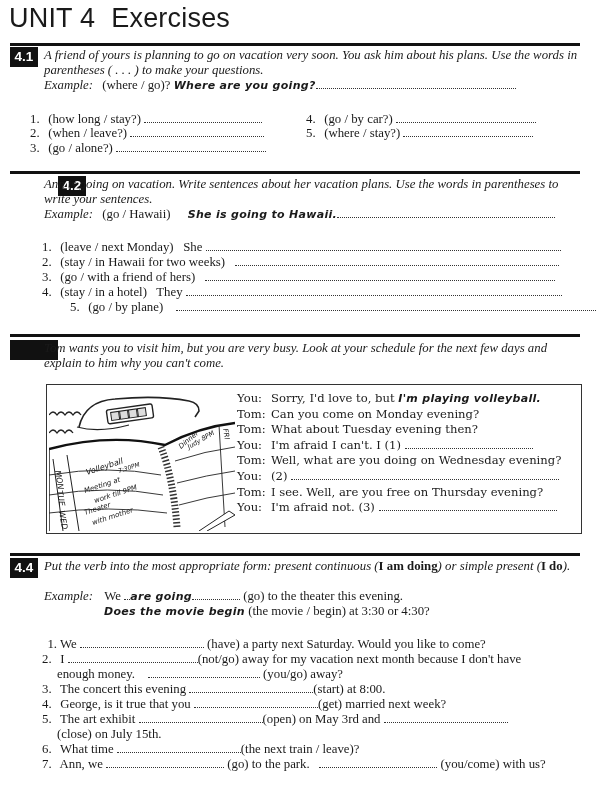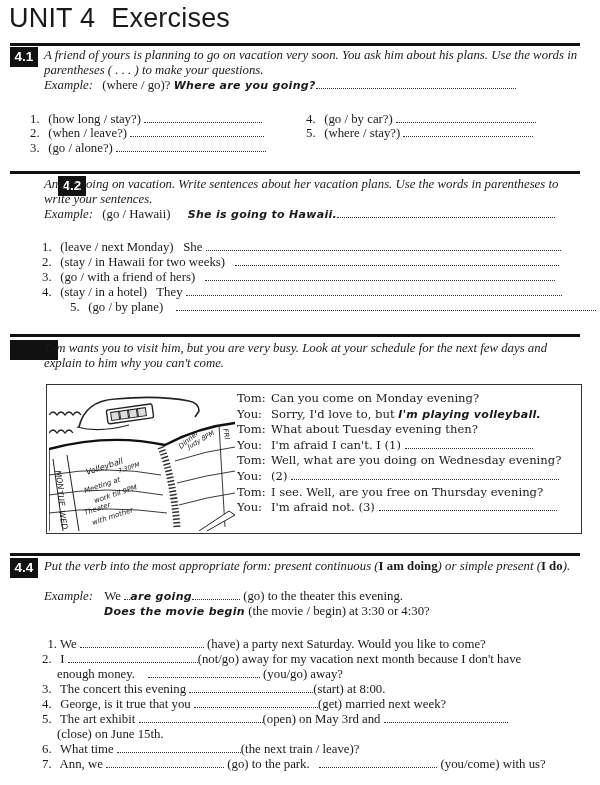--- a/index.html
+++ b/index.html
@@ -128,22 +128,22 @@
       <text x="46" y="116" font-size="7" transform="rotate(-18 46 116)">work till 9PM</text>
       <text x="36" y="128" font-size="7" transform="rotate(-18 36 128)">Theater</text>
       <text x="44" y="138" font-size="7" transform="rotate(-18 44 138)">with mother</text>
       <text x="132" y="62" font-size="7" transform="rotate(-40 132 62)">Dinner</text>
       <text x="140" y="62" font-size="6.5" transform="rotate(-30 140 62)">Judy 8PM</text>
       <text x="174" y="42" font-size="7" transform="rotate(80 174 42)">FRI</text>
     </g>
   </svg>
 
   <div class="dialog">
+    <div class="dline"><span class="sp">You:</span><span>Sorry, I'd love to, but</span> <span class="hand">I'm playing volleyball.</span></div>
     <div class="dline"><span class="sp">Tom:</span><span>Can you come on Monday evening?</span></div>
-    <div class="dline"><span class="sp">You:</span><span>Sorry, I'd love to, but</span> <span class="hand">I'm playing volleyball.</span></div>
     <div class="dline"><span class="sp">Tom:</span><span>What about Tuesday evening then?</span></div>
     <div class="dline"><span class="sp">You:</span><span>I'm afraid I can't. I (1)</span> <span class="dots" style="width:128px;"></span></div>
     <div class="dline"><span class="sp">Tom:</span><span>Well, what are you doing on Wednesday evening?</span></div>
     <div class="dline"><span class="sp">You:</span><span>(2)</span> <span class="dots" style="width:268px;"></span></div>
     <div class="dline"><span class="sp">Tom:</span><span>I see. Well, are you free on Thursday evening?</span></div>
     <div class="dline"><span class="sp">You:</span><span>I'm afraid not. (3)</span> <span class="dots" style="width:178px;"></span></div>
   </div>
 </div>
 
 <div class="rule" style="top:553px;"></div>
@@ -172,20 +172,20 @@
 <div class="item" style="left:42px; top:682px;">
   <span class="num">3.</span> <span>The concert this evening</span> <span class="dots" style="width:124px;"></span><span>(start) at 8:00.</span>
 </div>
 <div class="item" style="left:42px; top:697px;">
   <span class="num">4.</span> <span>George, is it true that you</span> <span class="dots" style="width:124px;"></span><span>(get) married next week?</span>
 </div>
 <div class="item" style="left:42px; top:712px;">
   <span class="num">5.</span> <span>The art exhibit</span> <span class="dots" style="width:124px;"></span><span>(open) on May 3rd and</span> <span class="dots" style="width:124px;"></span>
 </div>
 <div class="item" style="left:57px; top:727px;">
-  <span>(close) on June 15th.</span>
+  <span>(close) on July 15th.</span>
 </div>
 <div class="item" style="left:42px; top:742px;">
   <span class="num">6.</span> <span>What time</span> <span class="dots" style="width:124px;"></span><span>(the next train / leave)?</span>
 </div>
 <div class="item" style="left:42px; top:757px;">
   <span class="num">7.</span> <span>Ann, we</span> <span class="dots" style="width:118px;"></span> <span>(go) to the park.</span>&nbsp;&nbsp; <span class="dots" style="width:118px;"></span> <span>(you/come) with us?</span>
 </div>
 
 </body></html>

